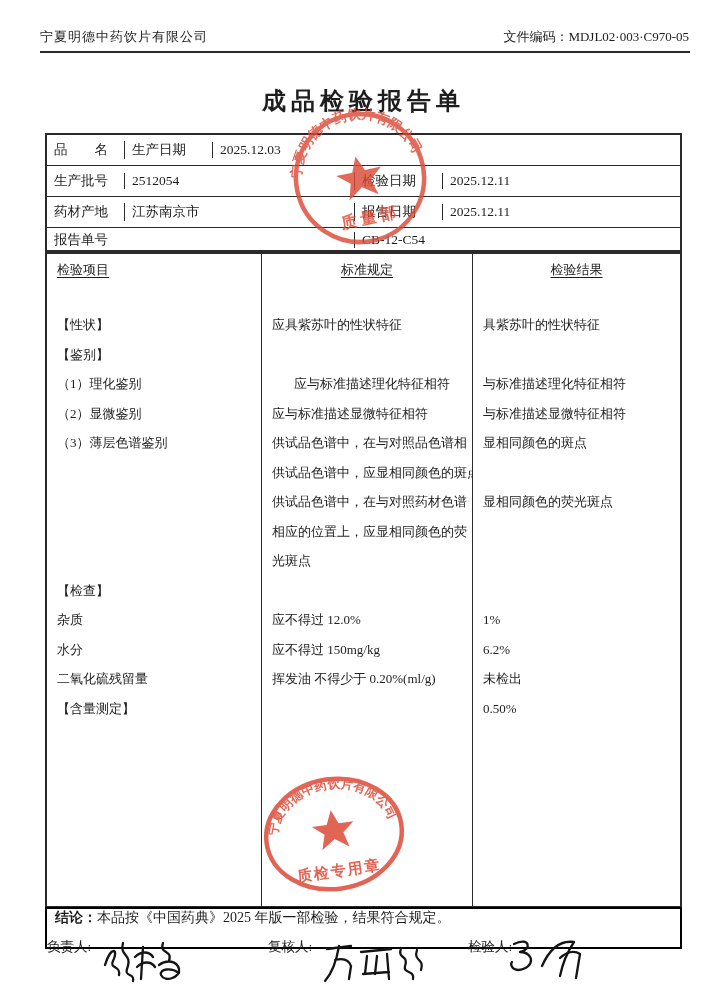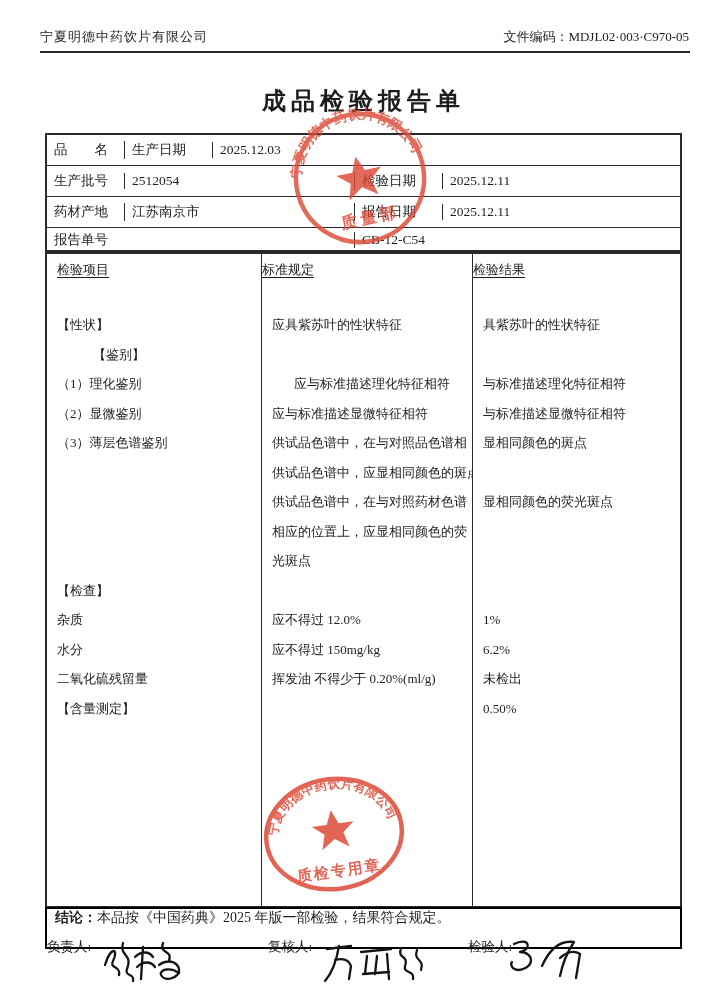--- a/index.html
+++ b/index.html
@@ -26,21 +26,21 @@
   .w1{width:77px;}.w2{width:230px;}.w3{width:88px;}.w4{flex:1;}
   .wspan{width:307px;}
   
   .insp{position:absolute;left:45px;top:250px;width:637px;height:658px;
         border:2px solid #2a2a2a;box-sizing:border-box;display:flex;font-size:13px;}
   .insp-col{height:100%;box-sizing:border-box;overflow:hidden;}
   .insp-col.c1,.insp-col.c2{border-left:1px solid #2a2a2a;}
   .insp-col.c0{width:214px;}.insp-col.c1{width:211px;}.insp-col.c2{flex:1;}
   .insp-head{height:58px;box-sizing:border-box;padding-top:9px;}
   .insp-head span{text-decoration:underline;text-underline-offset:3px;}
-  .insp-head.center{text-align:left;}
+  .insp-head.center{text-align:center;}
   .insp-head.left{padding-left:10px;}
   .insp-cell{box-sizing:border-box;}
   .insp-line{height:29.5px;line-height:29.5px;padding-left:10px;white-space:nowrap;}
   
   .conclusion{position:absolute;left:45px;top:907px;width:637px;height:42px;
               border:2px solid #000000;box-sizing:border-box;display:flex;align-items:flex-start;
               padding-left:8px;font-size:14px;}
   .conclusion b{font-weight:bold;}
   
   .sig-label{position:absolute;font-size:13.5px;}
@@ -85,21 +85,21 @@
       <div class="ic w4">CB-12-C54</div>
     </div>
   </div>
 
   <div class="insp" id="insp">
       <div class="insp-col c0">
         <div class="insp-head left"><span>检验项目</span></div>
         <div class="insp-cell" style="height: 29.5px;">
           <div class="insp-line">【性状】</div>
         </div>
-        <div class="insp-cell" style="height: 29.5px; padding-left: 36px;">
+        <div class="insp-cell" style="height: 29.5px;">
           <div class="insp-line">【鉴别】</div>
         </div>
         <div class="insp-cell" style="height: 29.5px;">
           <div class="insp-line">（1）理化鉴别</div>
         </div>
         <div class="insp-cell" style="height: 29.5px;">
           <div class="insp-line">（2）显微鉴别</div>
         </div>
         <div class="insp-cell" style="height: 59px;">
           <div class="insp-line">（3）薄层色谱鉴别</div>

